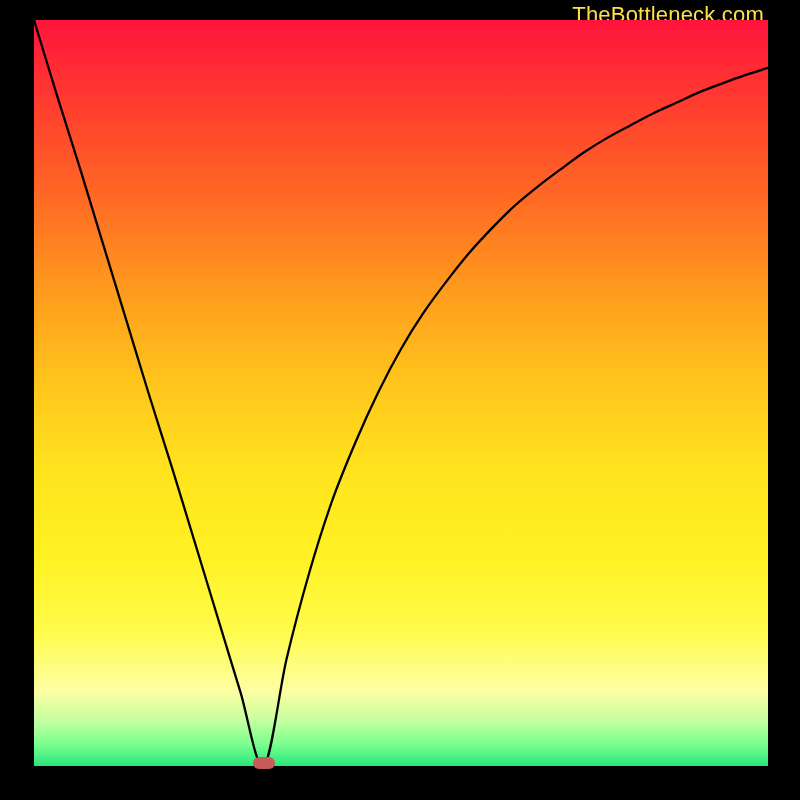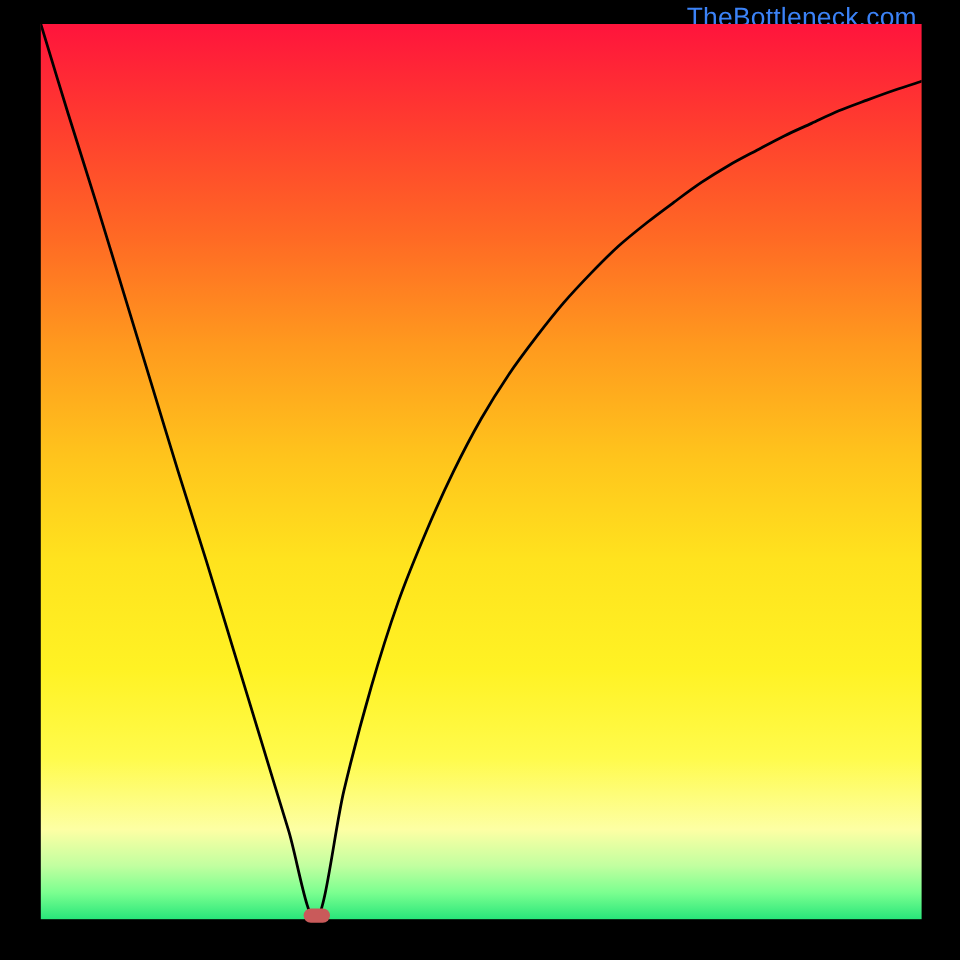--- a/index.html
+++ b/index.html
@@ -35,21 +35,21 @@
       #fdffa4 90%,
       #c2ffa0 94%,
       #7cff90 97%,
       #28e67a 100%
     );
   }
   .watermark {
     position: absolute;
     top: 2px;
     right: 36px;
-    color: #3b82f6;
+    color: #fde047;
     font-size: 22px;
     letter-spacing: 0.2px;
     font-weight: 500;
   }
   svg.curve {
     position: absolute;
     left: 0;
     top: 0;
     width: 734px;
     height: 746px;

